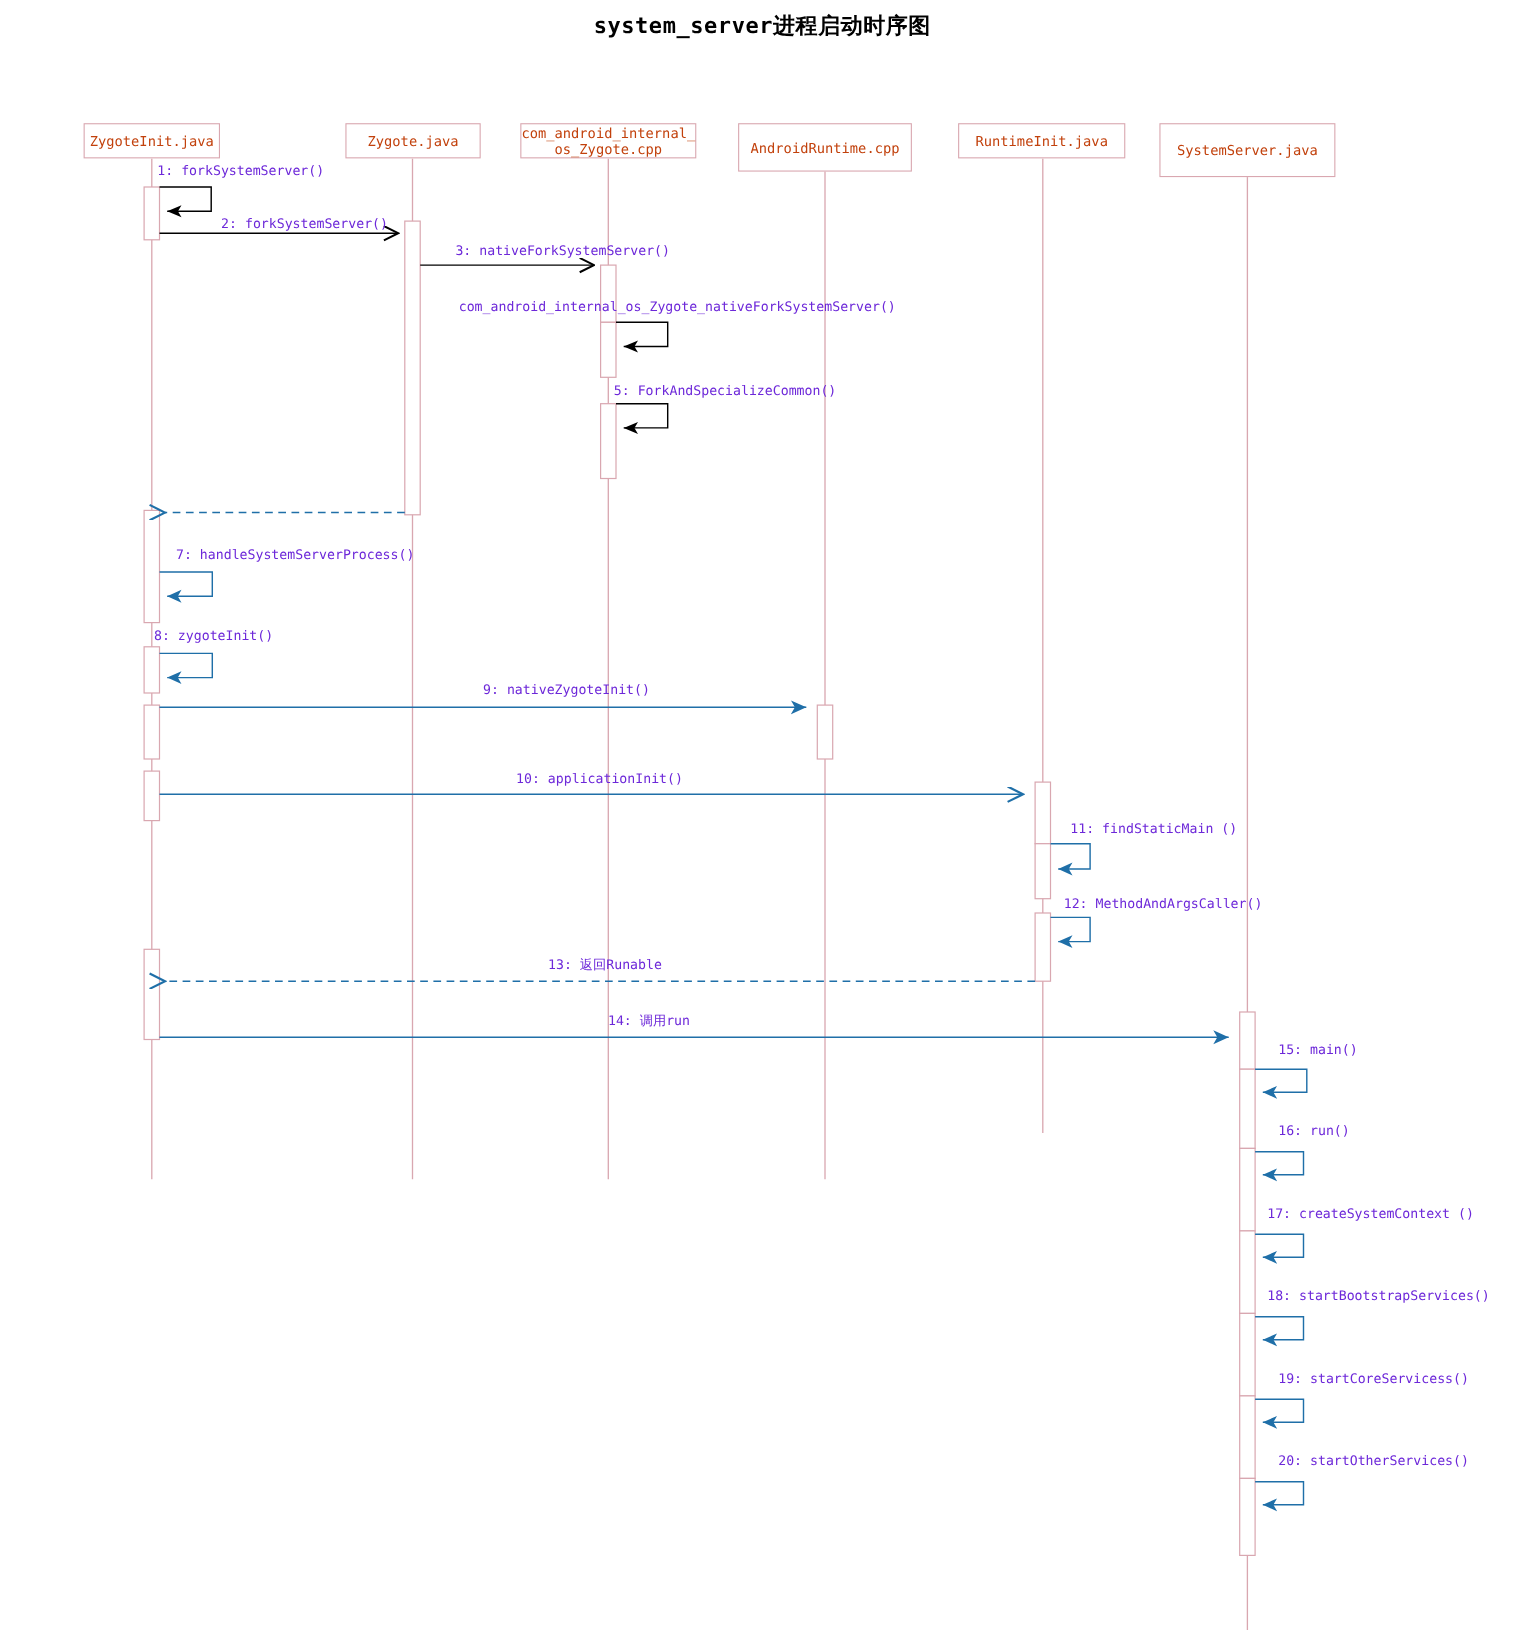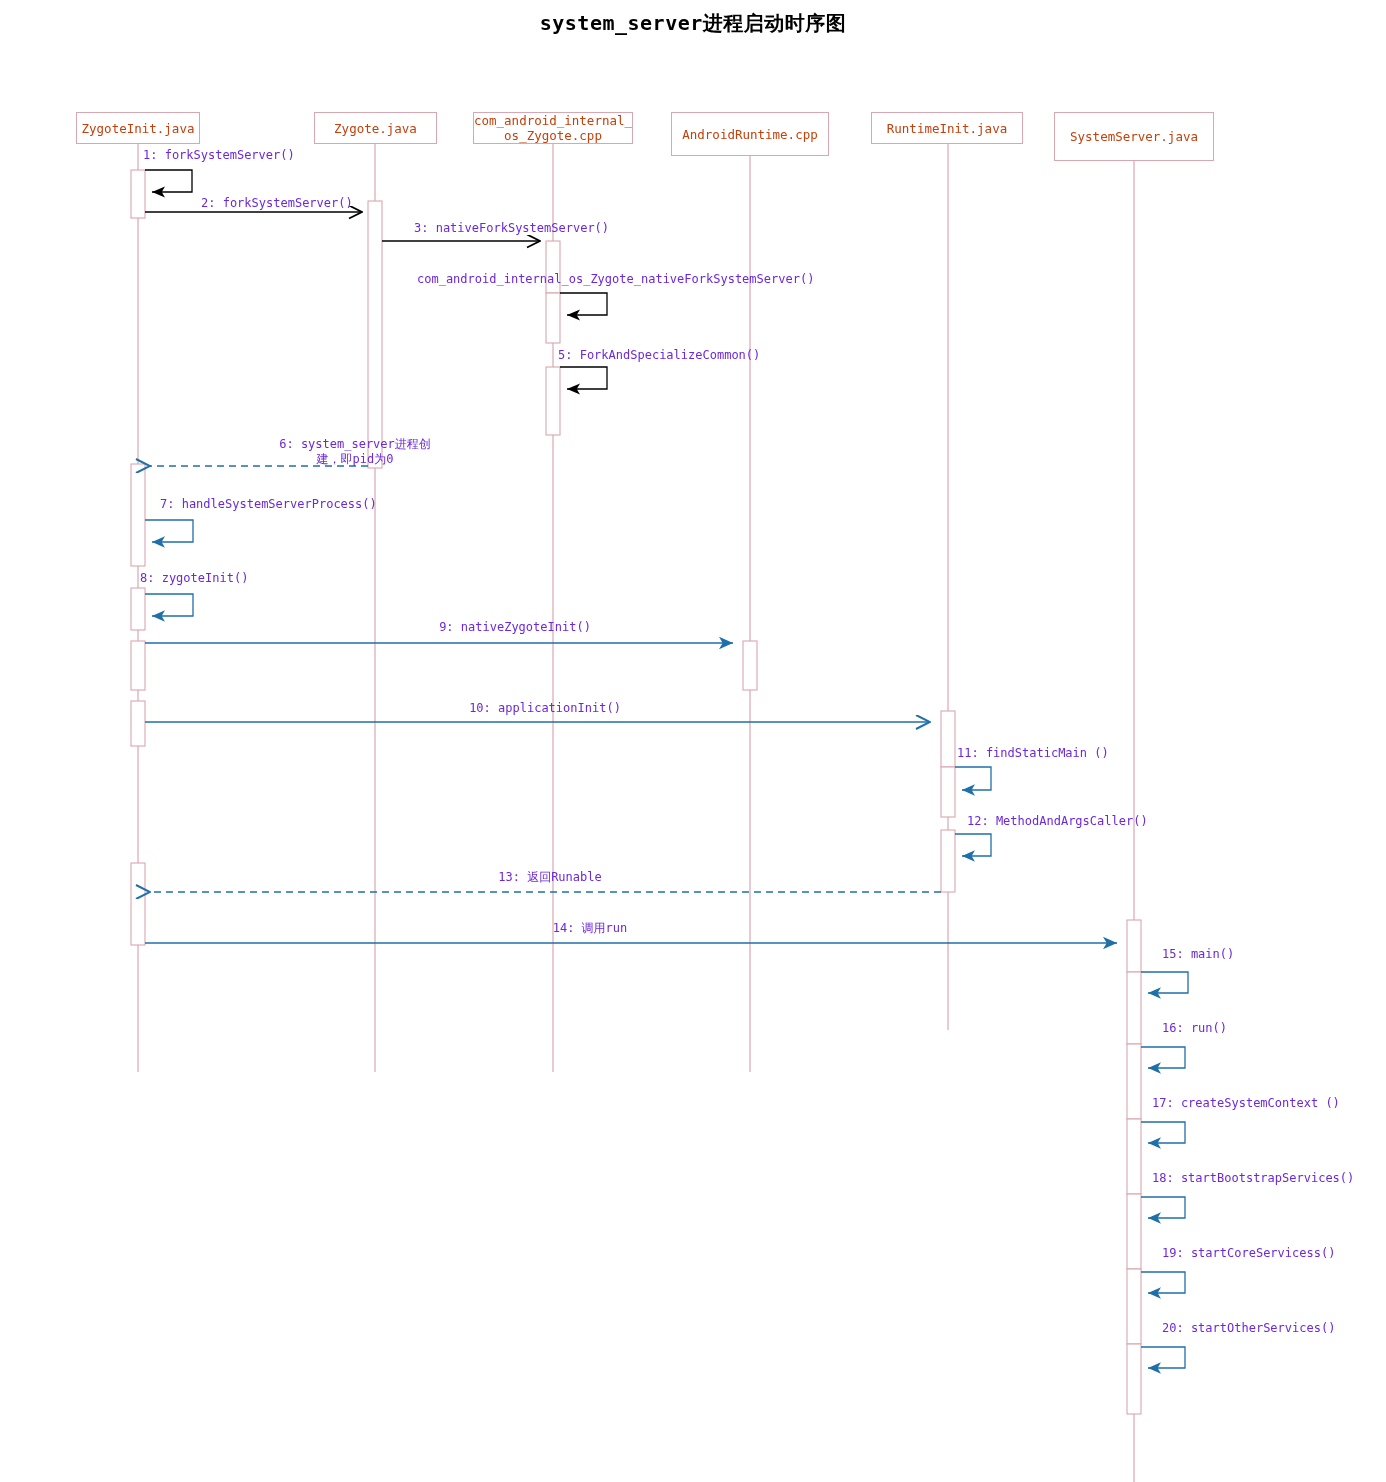--- a/index.html
+++ b/index.html
@@ -255,30 +255,26 @@
   <div class="participant" style="left:1054px; top:112px; width:160px; height:49px;">
     <span>SystemServer.java</span>
   </div>
 
   <div class="msg-label" style="left:143px; top:148px;">1: forkSystemServer()</div>
   <div class="msg-label" style="left:201px; top:196px;">2: forkSystemServer()</div>
   <div class="msg-label" style="left:414px; top:221px;">3: nativeForkSystemServer()</div>
   <div class="msg-label" style="left:417px; top:272px;">com_android_internal_os_Zygote_nativeForkSystemServer()</div>
   <div class="msg-label" style="left:558px; top:348px;">5: ForkAndSpecializeCommon()</div>
 
-  <div class="msg-label center" style="left:160px; top:437px; width:390px;">
-    <div>6: system_server进程创</div>
-    <div>建，即pid为0</div>
-  </div>
 
   <div class="msg-label" style="left:160px; top:497px;">7: handleSystemServerProcess()</div>
   <div class="msg-label" style="left:140px; top:571px;">8: zygoteInit()</div>
   <div class="msg-label center" style="left:275px; top:620px; width:480px;">9: nativeZygoteInit()</div>
   <div class="msg-label center" style="left:305px; top:701px; width:480px;">10: applicationInit()</div>
-  <div class="msg-label" style="left:957px; top:746px;">11:  findStaticMain ()</div>
+  <div class="msg-label" style="left:957px; top:746px;padding-left:16px;">11:  findStaticMain ()</div>
   <div class="msg-label" style="left:967px; top:814px;">12: MethodAndArgsCaller()</div>
   <div class="msg-label center" style="left:310px; top:870px; width:480px;">13: 返回Runable</div>
   <div class="msg-label center" style="left:350px; top:921px; width:480px;">14: 调用run</div>
 
   <div class="msg-label" style="left:1162px; top:947px;">15: main()</div>
   <div class="msg-label" style="left:1162px; top:1021px;">16: run()</div>
   <div class="msg-label" style="left:1152px; top:1096px;">17: createSystemContext ()</div>
   <div class="msg-label" style="left:1152px; top:1171px;">18: startBootstrapServices()</div>
   <div class="msg-label" style="left:1162px; top:1246px;">19: startCoreServicess()</div>
   <div class="msg-label" style="left:1162px; top:1321px;">20: startOtherServices()</div>

